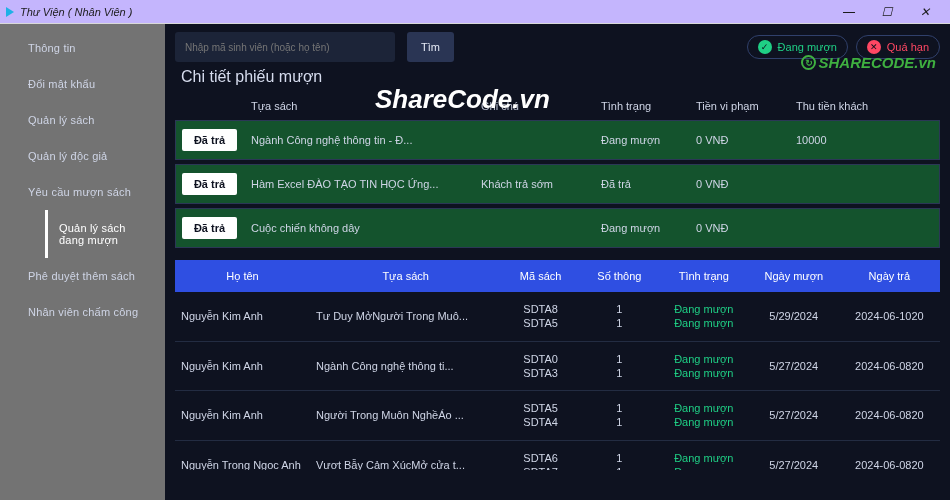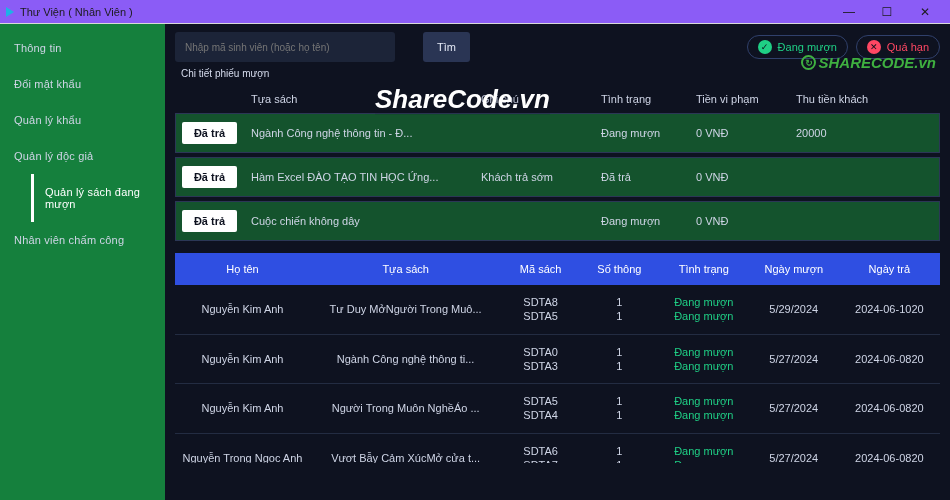--- a/index.html
+++ b/index.html
@@ -1,50 +1,50 @@
 <!DOCTYPE html>
 <html><head>
 <meta charset="utf-8">
 <style>
 * { margin: 0; padding: 0; box-sizing: border-box; font-family: "Segoe UI", Arial, sans-serif; }
 body { background: #0e1220; color: #cfd5e6; width: 950px; height: 500px; overflow: hidden; font-size: 11px; }
-.titlebar { background: #8b5cf6; height: 24px; display: flex; align-items: center; padding: 0 6px; color: #1b1b1b; font-size: 11px; border-bottom: 1px solid #d9d9d9; }
+.titlebar { background: #c4b5fd; height: 24px; display: flex; align-items: center; padding: 0 6px; color: #1b1b1b; font-size: 11px; border-bottom: 1px solid #d9d9d9; font-style: italic; }
 .titlebar .tri { width:0;height:0;border-top:5px solid transparent;border-bottom:5px solid transparent;border-left:8px solid #1fb1e6;margin-right:6px; }
 .titlebar .spacer { flex:1; }
 .titlebar .winbtn { width:38px; height:20px; text-align:center; line-height:20px; font-size:12px; }
 .app { display: flex; height: calc(500px - 24px); }
-.sidebar { width: 165px; background: #15803d; padding-top: 6px; }
+.sidebar { width: 165px; background: #737373; padding-top: 6px; padding-left: 14px; }
 .sidebar .item { padding: 12px 14px; font-size: 11px; color: #cfd5e6; cursor: pointer; letter-spacing: .2px; }
 .sidebar .item.active { color: #fff; position:relative; font-weight:500;margin-left:31px; }
 .sidebar .item.active::before { content:""; position:absolute; left:0; top:0; bottom:0; width:3px; background:#fff; }
 .main { flex: 1; padding: 8px 10px 0 10px; position: relative; overflow: hidden; }
 .searchrow { display:flex; align-items:center; gap:8px; margin-bottom:6px; }
 .searchrow input { background:#1c2438; border:none; color:#9aa3bb; width:220px; height:30px; padding:0 10px; border-radius:3px; font-size:10px; }
-.searchrow .find { background:#2a3554; color:#e4e9f5; border:none; height:30px; padding:0 14px; border-radius:3px; font-size:11px; cursor:pointer; margin-left:20px; }
+.searchrow .find { background:#2a3554; color:#e4e9f5; border:none; height:30px; padding:0 14px; border-radius:3px; font-size:11px; cursor:pointer; margin-left:4px; }
 .searchrow .gap { flex:1; }
 .status-pill { display:inline-flex; align-items:center; gap:6px; padding:4px 10px; border:1px solid #30406b; border-radius:18px; font-size:11px; }
 .status-pill.green { color:#1fcf85; }
 .status-pill.red { color:#ff4763; }
 .circle { display:inline-flex; width:14px; height:14px; border-radius:50%; align-items:center; justify-content:center; font-size:9px; color:#0b0f1a; }
 .circle.g { background:#1fcf85; }
 .circle.r { background:#ff4763; }
 .watermark { position:absolute; left:210px; top:60px; font-size:26px; font-weight:700; color:#fff; font-style:italic; background: rgba(17,22,38,.1); font-family: Arial,sans-serif; pointer-events:none; }
 .watermark2 { position:absolute; left:330px; bottom:34px; font-size:14px; font-weight:600; color:#fff; pointer-events:none; }
-.section-title { font-size:10px; margin:6px 0 6px 6px; color:#d6dcee; }
+.section-title { font-size:16px; margin:6px 0 6px 6px; color:#d6dcee; }
 .tbl1 { width:100%; border-collapse:separate; border-spacing:0 4px; table-layout:fixed; }
 .tbl1 thead th { text-align:left; font-weight:400; color:#cfd5e6; font-size:11px; padding:4px 6px; }
 .tbl1 td { background:#14532d; border-top:1px solid #2b3756; border-bottom:1px solid #2b3756; padding:8px 6px; font-size:11px; }
 .tbl1 td:first-child { border-left:1px solid #2b3756; }
 .tbl1 td:last-child { border-right:1px solid #2b3756; }
 .return-btn { background:#fff; color:#0e1220; border:none; width:55px; height:22px; font-size:11px; font-weight:600; border-radius:2px; cursor:pointer; }
 .tbl2-wrap { margin-top:8px; height:210px; overflow-y:auto; }
 .tbl2 { width:100%; border-collapse:collapse; table-layout:fixed; }
 .tbl2 thead th { background:#2f4fe2; color:#fff; font-weight:500; font-size:11px; padding:10px 6px; text-align:center; position:sticky; top:0; }
 .tbl2 td { padding:10px 6px; font-size:11px; text-align:center; border-bottom:1px solid #232c42; vertical-align:middle; }
-.tbl2 td.left { text-align:center; }
+.tbl2 td.left { text-align:left; }
 .stack { display:flex; flex-direction:column; line-height:1.3; }
 .stat-green { color:#1fcf85; }
 .logo-abs { position:absolute; right:14px; top:30px; font-style:italic; font-weight:700; font-size:15px; color:#3fb040; display:flex; align-items:center; gap:2px; pointer-events:none; }
 .logo-abs .arc { width:15px; height:15px; border:2px solid #3fb040; border-radius:50%; display:inline-flex; align-items:center; justify-content:center; font-size:9px; font-style:normal; }
 </style>
 </head>
 <body>
 
 <div class="titlebar">
   <span class="tri"></span>
@@ -52,23 +52,25 @@
   <span class="spacer"></span>
   <span class="winbtn">—</span>
   <span class="winbtn">☐</span>
   <span class="winbtn">✕</span>
 </div>
 
 <div class="app">
   <div class="sidebar" id="sidebar">
       <div class="item">Thông tin</div>
       <div class="item">Đổi mật khẩu</div>
-      <div class="item">Quản lý khẩu</div>
+      <div class="item">Quản lý sách</div>
       <div class="item">Quản lý độc giả</div>
+      <div class="item">Yêu cầu mượn sách</div>
       <div class="item active">Quản lý sách đang mượn</div>
+      <div class="item">Phê duyệt thêm sách</div>
       <div class="item">Nhân viên chấm công</div>
     </div>
   <div class="main">
     <div class="logo-abs">
         <span class="arc">↻</span>
         <span>SHARECODE.vn</span>
       </div>
     <div class="watermark">ShareCode.vn</div>
     <div class="searchrow">
       <input type="text" placeholder="Nhập mã sinh viên (hoặc họ tên)" style="">
@@ -95,21 +97,21 @@
             <th>Thu tiền khách</th>
           </tr>
         </thead>
       <tbody id="t1body">
           <tr>
             <td><button class="return-btn">Đã trả</button></td>
             <td>Ngành Công nghệ thông tin - Đ...</td>
             <td></td>
             <td>Đang mượn</td>
             <td>0 VNĐ</td>
-            <td>20000</td>
+            <td>10000</td>
           </tr>
           <tr>
             <td><button class="return-btn">Đã trả</button></td>
             <td>Hàm Excel ĐÀO TẠO TIN HỌC Ứng...</td>
             <td>Khách trả sớm</td>
             <td>Đã trả</td>
             <td>0 VNĐ</td>
             <td></td>
           </tr>
           <tr>

